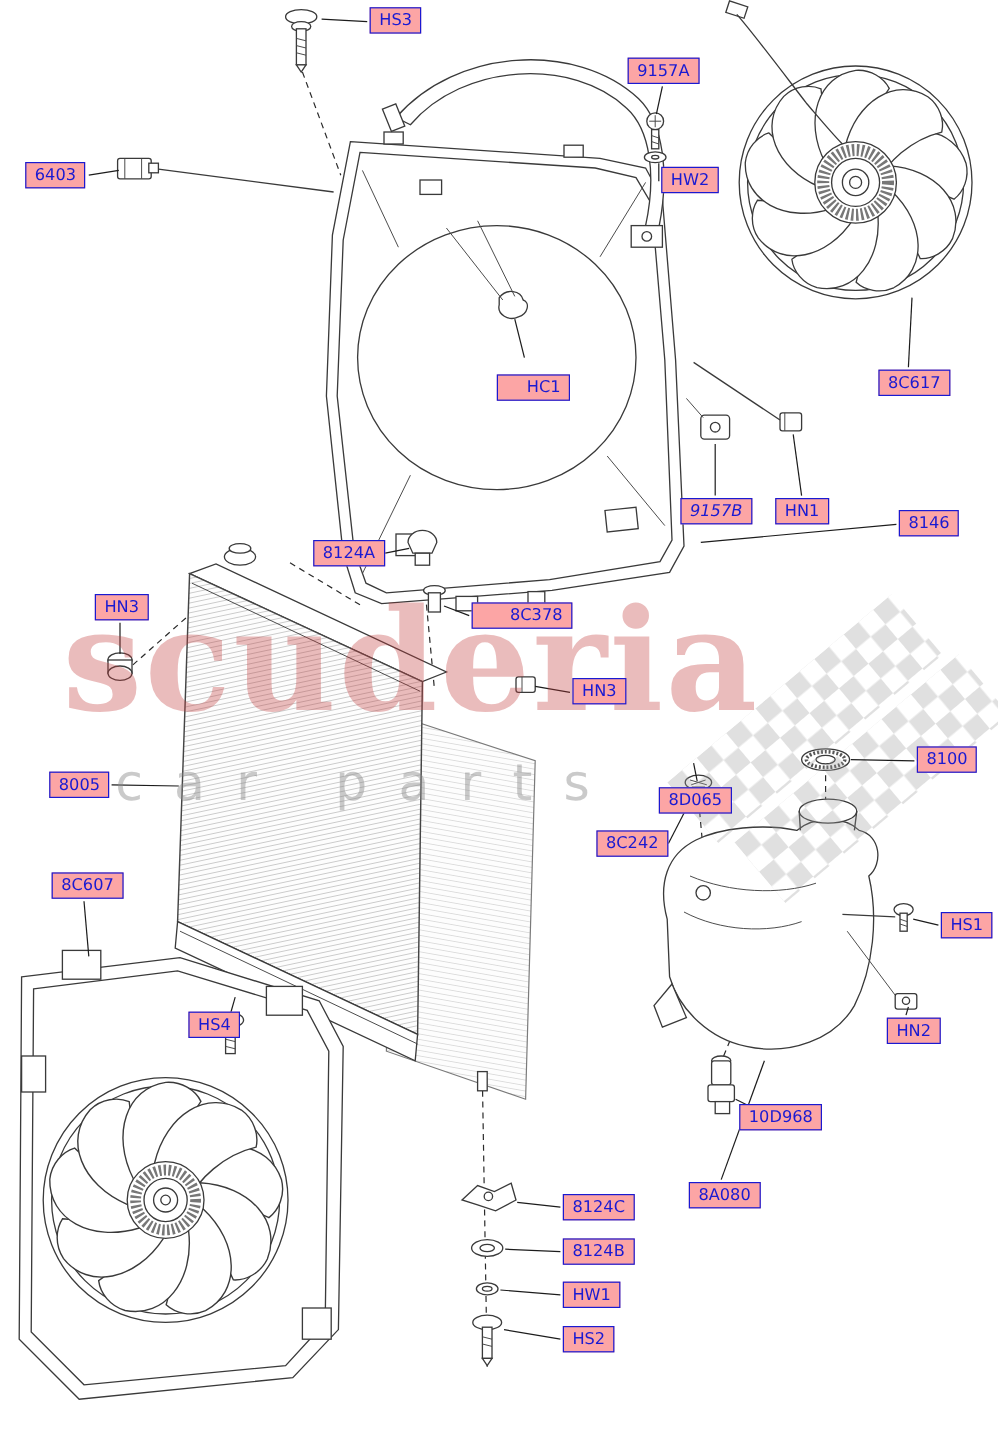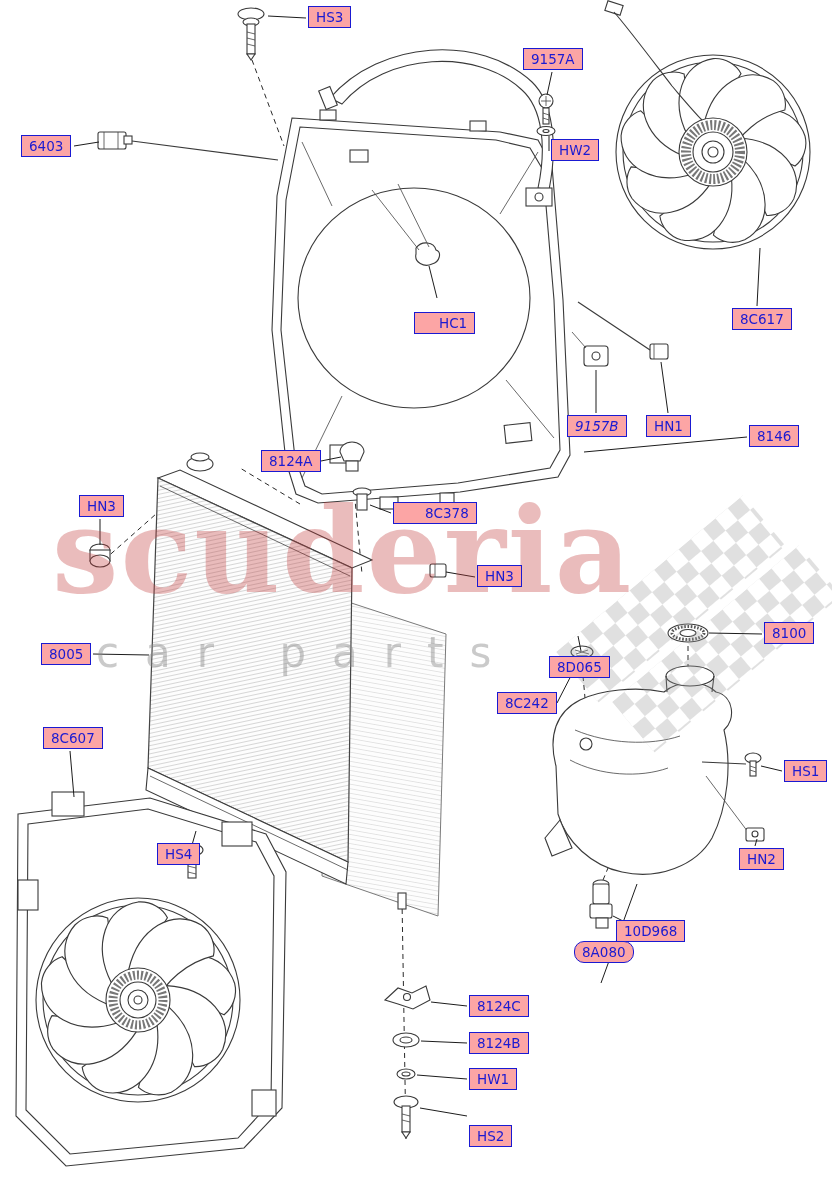--- a/index.html
+++ b/index.html
@@ -337,20 +337,20 @@
       <div class="callout" style="left: 477px; top: 565px; color: rgb(26, 26, 210); border-color: rgb(26, 26, 210);">HN3</div>
       <div class="callout" style="left: 41px; top: 643px; color: rgb(26, 26, 210); border-color: rgb(26, 26, 210);">8005</div>
       <div class="callout" style="left: 43px; top: 727px; color: rgb(26, 26, 210); border-color: rgb(26, 26, 210);">8C607</div>
       <div class="callout" style="left: 157px; top: 828px; color: rgb(26, 26, 210); border-color: rgb(26, 26, 210); margin-top: 15px;">HS4</div>
       <div class="callout" style="left: 549px; top: 612px; color: rgb(26, 26, 210); border-color: rgb(26, 26, 210); margin-top: 44px;">8D065</div>
       <div class="callout" style="left: 497px; top: 692px; color: rgb(26, 26, 210); border-color: rgb(26, 26, 210);">8C242</div>
       <div class="callout" style="left: 764px; top: 622px; color: rgb(26, 26, 210); border-color: rgb(26, 26, 210);">8100</div>
       <div class="callout" style="left: 784px; top: 760px; color: rgb(26, 26, 210); border-color: rgb(26, 26, 210);">HS1</div>
       <div class="callout" style="left: 739px; top: 848px; color: rgb(26, 26, 210); border-color: rgb(26, 26, 210);">HN2</div>
       <div class="callout" style="left: 616px; top: 920px; color: rgb(26, 26, 210); border-color: rgb(26, 26, 210);">10D968</div>
-      <div class="callout" style="left: 574px; top: 941px; color: rgb(26, 26, 210); border-color: rgb(26, 26, 210); border-radius: 10px;">8A080</div>
+      <div class="callout" style="left: 574px; top: 985px; color: rgb(26, 26, 210); border-color: rgb(26, 26, 210);">8A080</div>
       <div class="callout" style="left: 469px; top: 995px; color: rgb(26, 26, 210); border-color: rgb(26, 26, 210);">8124C</div>
       <div class="callout" style="left: 469px; top: 1032px; color: rgb(26, 26, 210); border-color: rgb(26, 26, 210); text-align: center;">8124B</div>
       <div class="callout" style="left: 469px; top: 1068px; color: rgb(26, 26, 210); border-color: rgb(26, 26, 210); text-align: center;">HW1</div>
-      <div class="callout" style="left: 469px; top: 1105px; color: rgb(26, 26, 210); border-color: rgb(26, 26, 210); margin-top: 20px;">HS2</div>
+      <div class="callout" style="left: 469px; top: 1105px; color: rgb(26, 26, 210); border-color: rgb(26, 26, 210);">HS2</div>
     </div>
 
 </div>
 
 </body></html>

